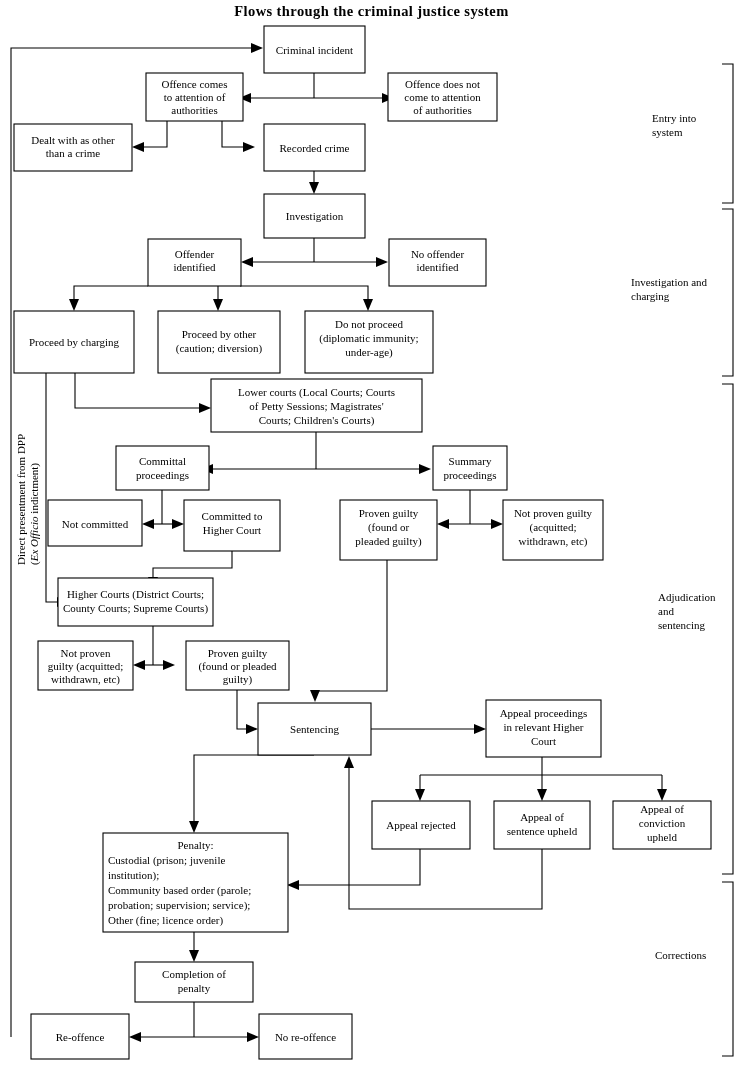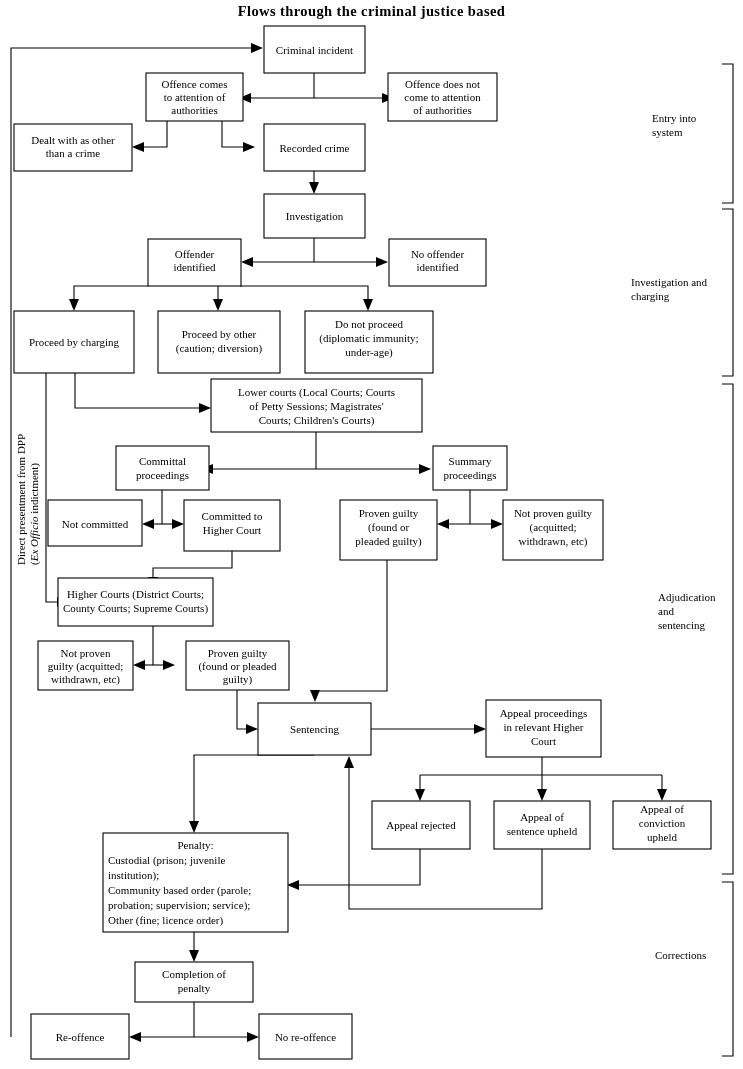--- a/index.html
+++ b/index.html
@@ -62,21 +62,21 @@
     stroke: #000000;
     stroke-width: 1.1;
     fill: none;
   }
 </style>
 </head>
 <body>
 
 <div id="page">
 
-  <div id="chart-title">Flows through the criminal justice based</div>
+  <div id="chart-title">Flows through the criminal justice system</div>
 
   <svg class="flow" viewBox="0 0 743 1069">
 
     <g>
 
       <path class="conn" d="M 11 1037 L 11 48 L 252 48"></path>
       <polygon class="arrowhead" points="263,48 251,43 251,53"></polygon>
 
       <line class="conn" x1="314" y1="73" x2="314" y2="98"></line>
 

